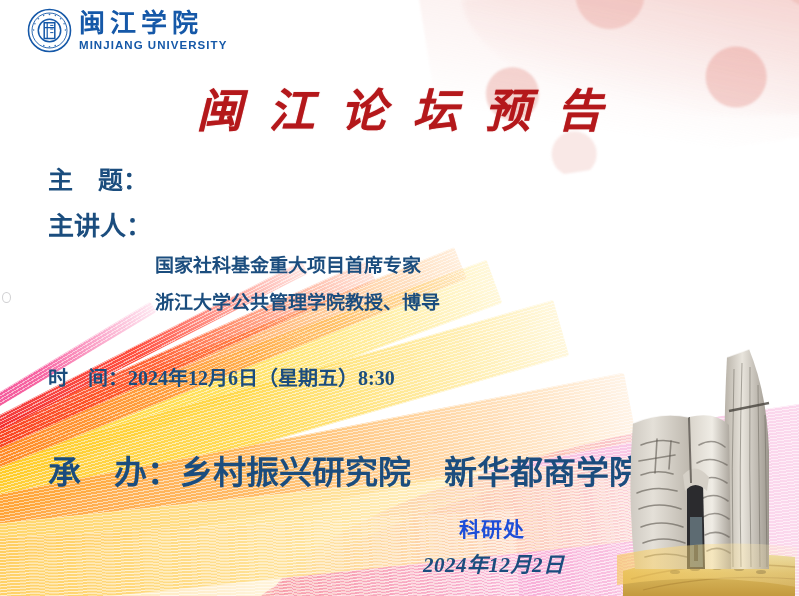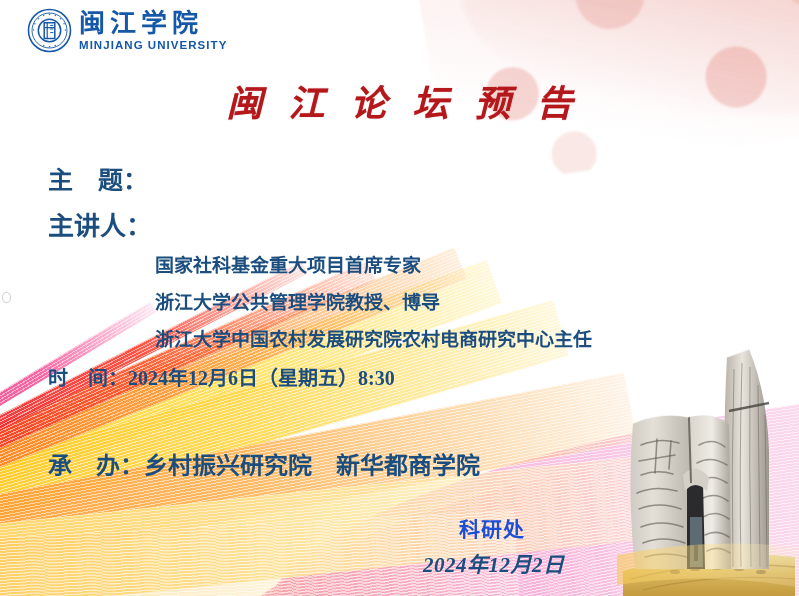--- a/index.html
+++ b/index.html
@@ -100,21 +100,21 @@
     font-family:"Liberation Sans","DejaVu Sans",sans-serif;
     font-size:11.5px;font-weight:700;color:#1558a8;
     letter-spacing:1.05px;margin-top:1px;white-space:nowrap;
   }
 
   
   .title{
     position:absolute;left:0;right:0;top:74px;
     text-align:center;
     font-family:"Liberation Serif","DejaVu Serif",serif;
-    font-size:36px;font-weight:700;
+    font-size:46px;font-weight:700;
     color:#b4181b;
     letter-spacing:26px;
     text-indent:26px;
     font-style:italic;
     text-shadow:0 0 1px rgba(180,24,27,.55);
     white-space:nowrap;
   }
 
   
   .body-text{
@@ -137,21 +137,21 @@
   .cred{
     position:absolute;left:155px;white-space:nowrap;
     font-size:19px;font-weight:700;color:#1b4d7e;
   }
   .c1{top:250px;}
   .c2{top:287px;}
   .c3{top:324px;}
 
   .r-time   {left:48px; top:362px; font-size:20px;}
   .r-place  {left:48px; top:404px; font-size:26px;}
-  .r-host   {left:48px; top:446px; font-size:24px;}
+  .r-host   {left:48px; top:446px; font-size:33px;}
 
   .gap-s{display:inline-block;width:10px;}
 
   
   .sig{
     position:absolute;left:459px;top:513px;
     font-size:21px;font-weight:700;color:#1d4ed8;
     letter-spacing:1px;white-space:nowrap;
     z-index:6;
   }
@@ -267,21 +267,20 @@
       <span class="lbl">主　题：</span>
     </div>
 
     <div class="row r-speaker">
       <span class="lbl">主讲人：</span>
       <span class="gap-s"></span>
     </div>
 
     <div class="cred c1">国家社科基金重大项目首席专家</div>
     <div class="cred c2">浙江大学公共管理学院教授、博导</div>
-    <div class="cred c3">浙江大学中国农村发展研究院农村电商研究中心主任</div>
 
     <div class="row r-time">
       <span class="lbl">时　间：</span>
       <span class="val">2024年12月6日（星期五）8:30</span>
     </div>
 
 
     <div class="row r-host">
       <span class="lbl">承　办：</span>
       <span class="val">乡村振兴研究院　新华都商学院</span>

